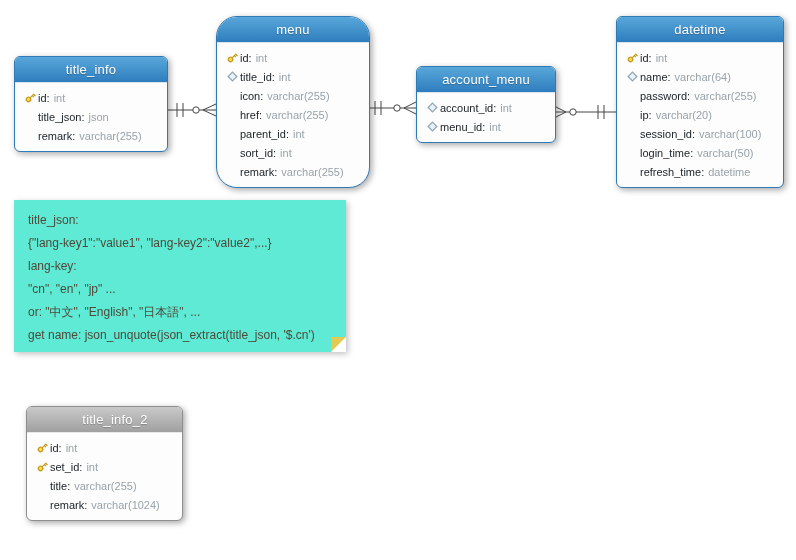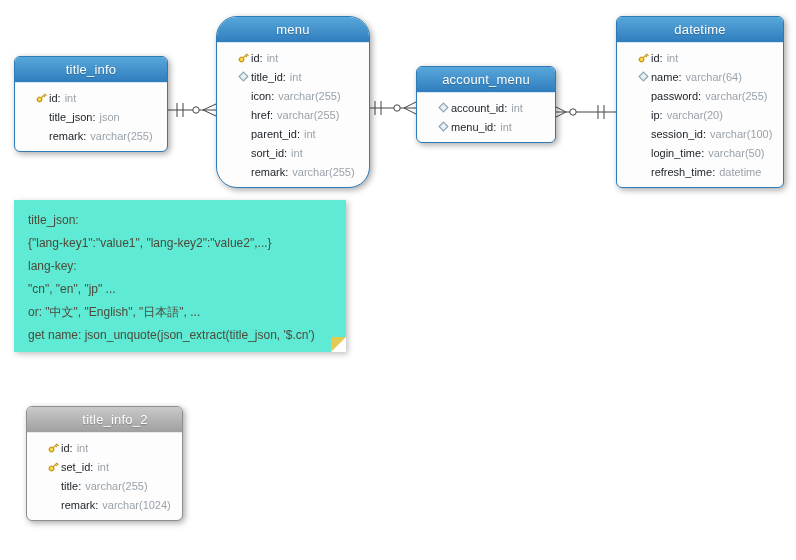--- a/index.html
+++ b/index.html
@@ -18,21 +18,21 @@
   .table .thead{
     height:25px;display:flex;align-items:center;justify-content:center;
     background:linear-gradient(#58a7da,#2f7dbd);
     color:#fff;font-size:13px;letter-spacing:.2px;
     text-shadow:0 1px 1px rgba(0,0,0,.25);
     border-bottom:1px solid #d9e6f2;
     cursor:move;
   }
   .table.gray{border-color:#8e8e8e;}
   .table.gray .thead{background:linear-gradient(#c9c9c9,#a0a0a0);border-bottom:1px solid #e9e9e9;padding-left:21px;}
-  .tbody{padding:5px 12px 6px;}
+  .tbody{padding:5px 1px 6px;}
   .trow{
     height:19px;display:flex;align-items:center;
     padding:0 8px 0 6px;font-size:11px;white-space:nowrap;
   }
   .cicon{width:16px;min-width:16px;display:inline-flex;justify-content:center;align-items:center;}
   .cname{color:#20262c;}
   .cname::after{content:":";color:#20262c;}
   .ctype{color:#99a2aa;margin-left:4px;}
   .note{
     position:absolute;left:14px;top:200px;width:332px;height:152px;z-index:1;

